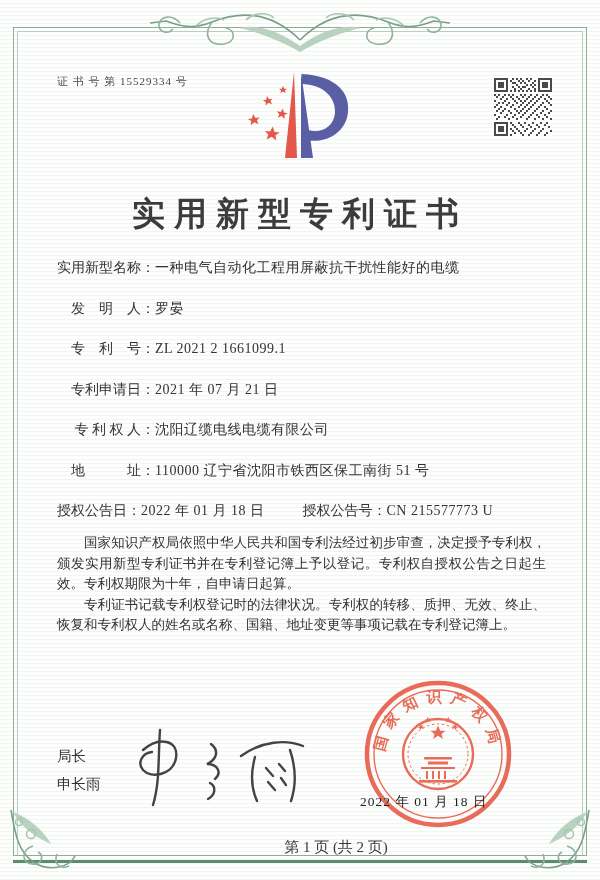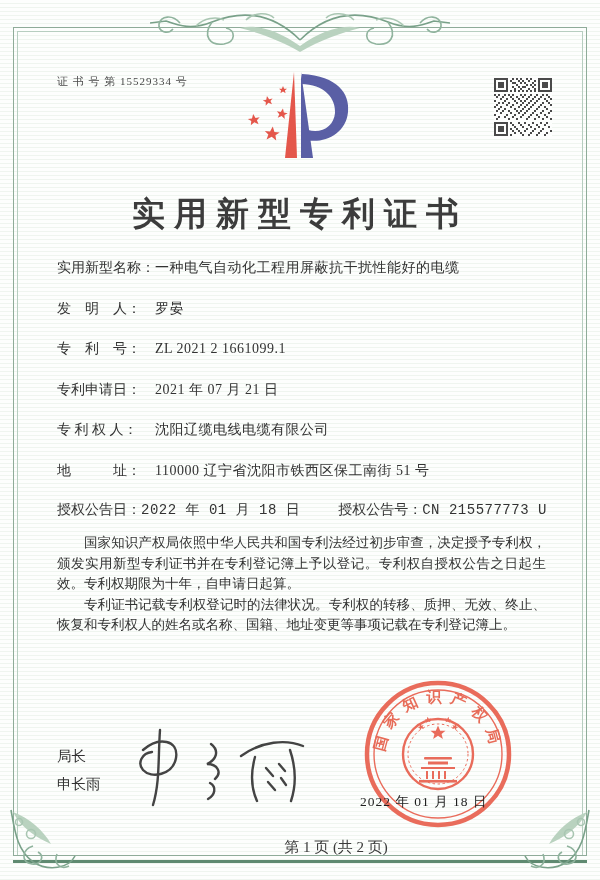--- a/index.html
+++ b/index.html
@@ -20,23 +20,23 @@
   .ornament{position:absolute;}
   
   .cert-no{position:absolute;left:57px;top:74px;font-size:11px;letter-spacing:1px;color:#4a4a4a;}
   .logo{position:absolute;left:238px;top:68px;}
   .qr{position:absolute;left:494px;top:78px;}
   .title{position:absolute;left:0;top:180px;width:100%;text-align:center;
     font-size:33px;font-weight:600;letter-spacing:9px;color:#3c3c3c;margin-top:12px;}
   
   .fields{position:absolute;left:57px;top:260px;width:495px;font-size:14px;color:#333;}
   .field-row{margin-bottom:25.5px;line-height:15px;white-space:nowrap;}
-  .field-label{display:inline-block;min-width:98px;}
+  .field-label{display:inline-block;min-width:98px;text-align:right;}
   .field-value{letter-spacing:0.5px;text-align:center;}
-  .grant-row{white-space:nowrap;line-height:15px;font-family:Liberation Mono, monospace;}
+  .grant-row{white-space:nowrap;line-height:15px;}
   .grant-pair2{margin-left:38px;}
   
   .paragraphs{position:absolute;left:57px;top:533px;width:489px;
     font-size:13.5px;line-height:20.5px;text-align:justify;color:#333;}
   .paragraphs p{margin:0;text-indent:2em;}
   
   .sig-title{position:absolute;left:57px;top:747px;font-size:14.5px;color:#333;}
   .sig-name{position:absolute;left:57px;top:775px;font-size:14.5px;color:#333;}
   .sig-svg{position:absolute;left:115px;top:720px;}
   .seal{position:absolute;left:355px;top:671px;opacity:0.92;}

